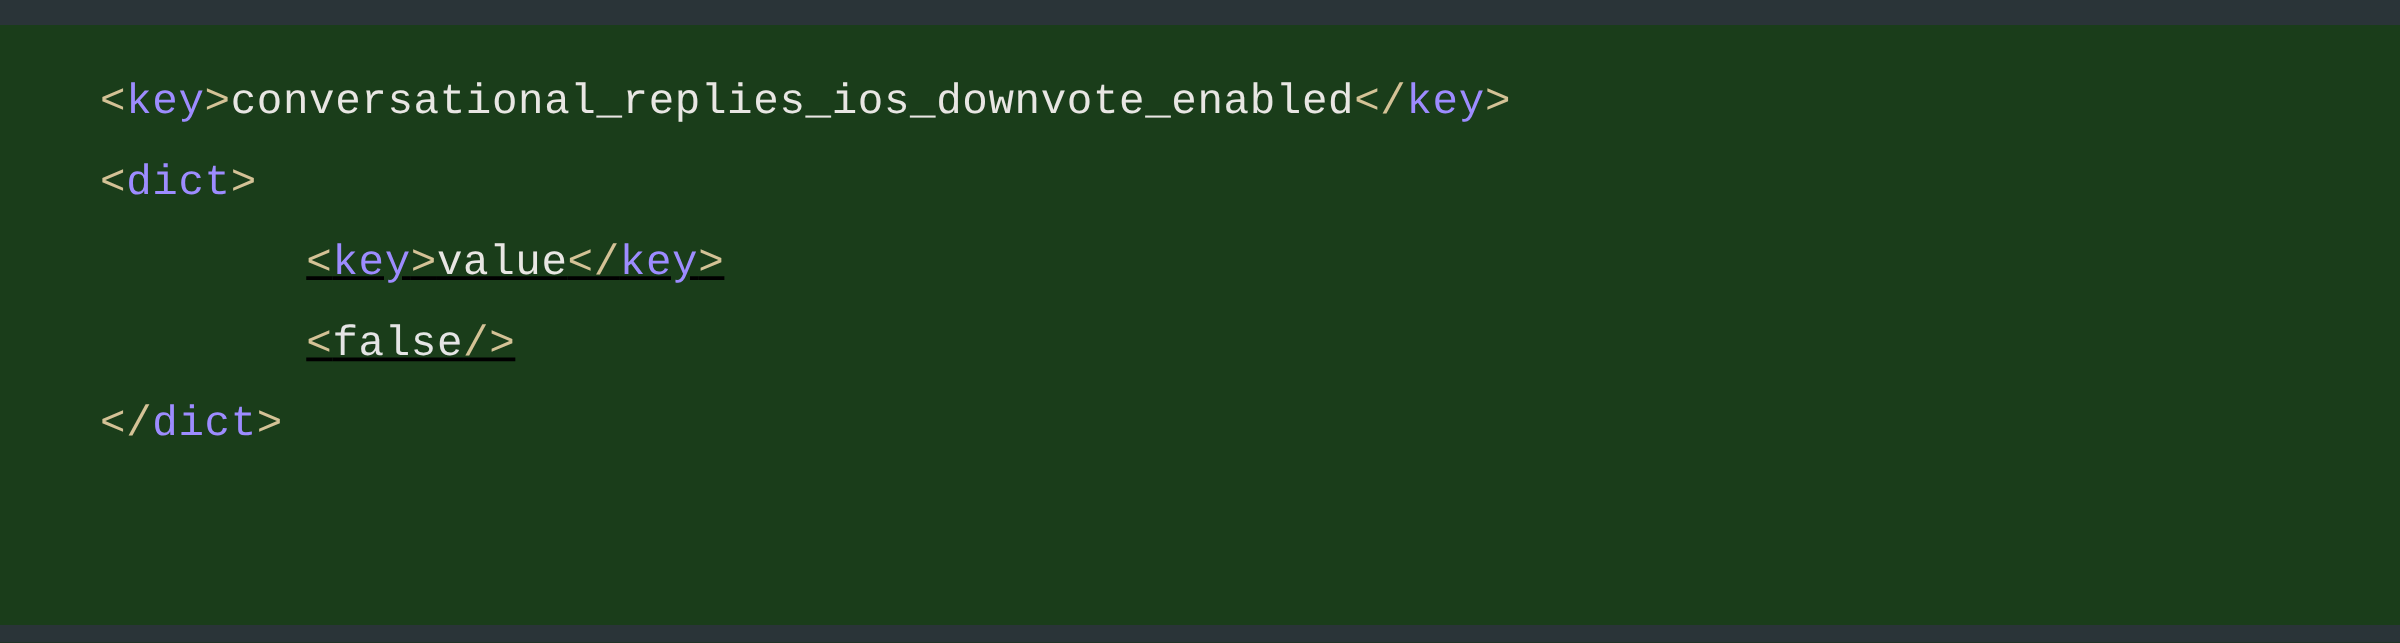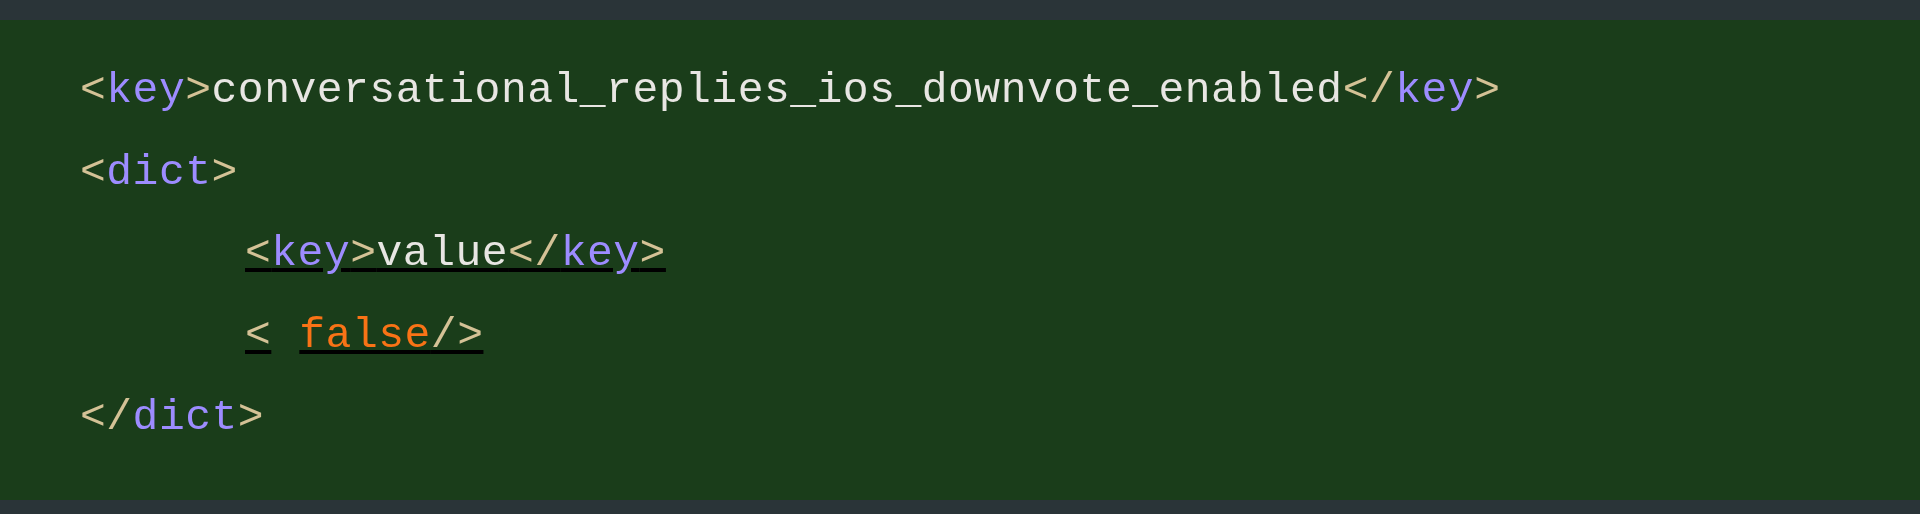--- a/index.html
+++ b/index.html
@@ -17,21 +17,21 @@
     
     .top-bar {
       height: 20px;
       background-color: #2a3438;
     }
     
     .code-block {
       background-color: #1a3d1a;
       padding: 30px 80px 40px 80px;
       font-family: "SF Mono", Monaco, Menlo, Consolas, "Courier New", monospace;
-      font-size: 43px;
+      font-size: 34px;
       line-height: 1.9;
       white-space: pre;
       letter-spacing: 0.5px;
       height: 480px;
     }
     
     .bottom-bar {
       height: 14px;
       background-color: #2a3438;
     }
@@ -42,22 +42,21 @@
     
     .tag {
       color: #9d8cff;
     }
     
     .text {
       color: #e8e6e3;
     }
     
     .bool {
-      color: #f97316;
-      margin-left: 28px;
+      color: #e5e5e5;
     }
     
     .line {
       display: block;
     }
     
     .indent-1 {
       padding-left: 165px;
       text-decoration: underline;
     }

